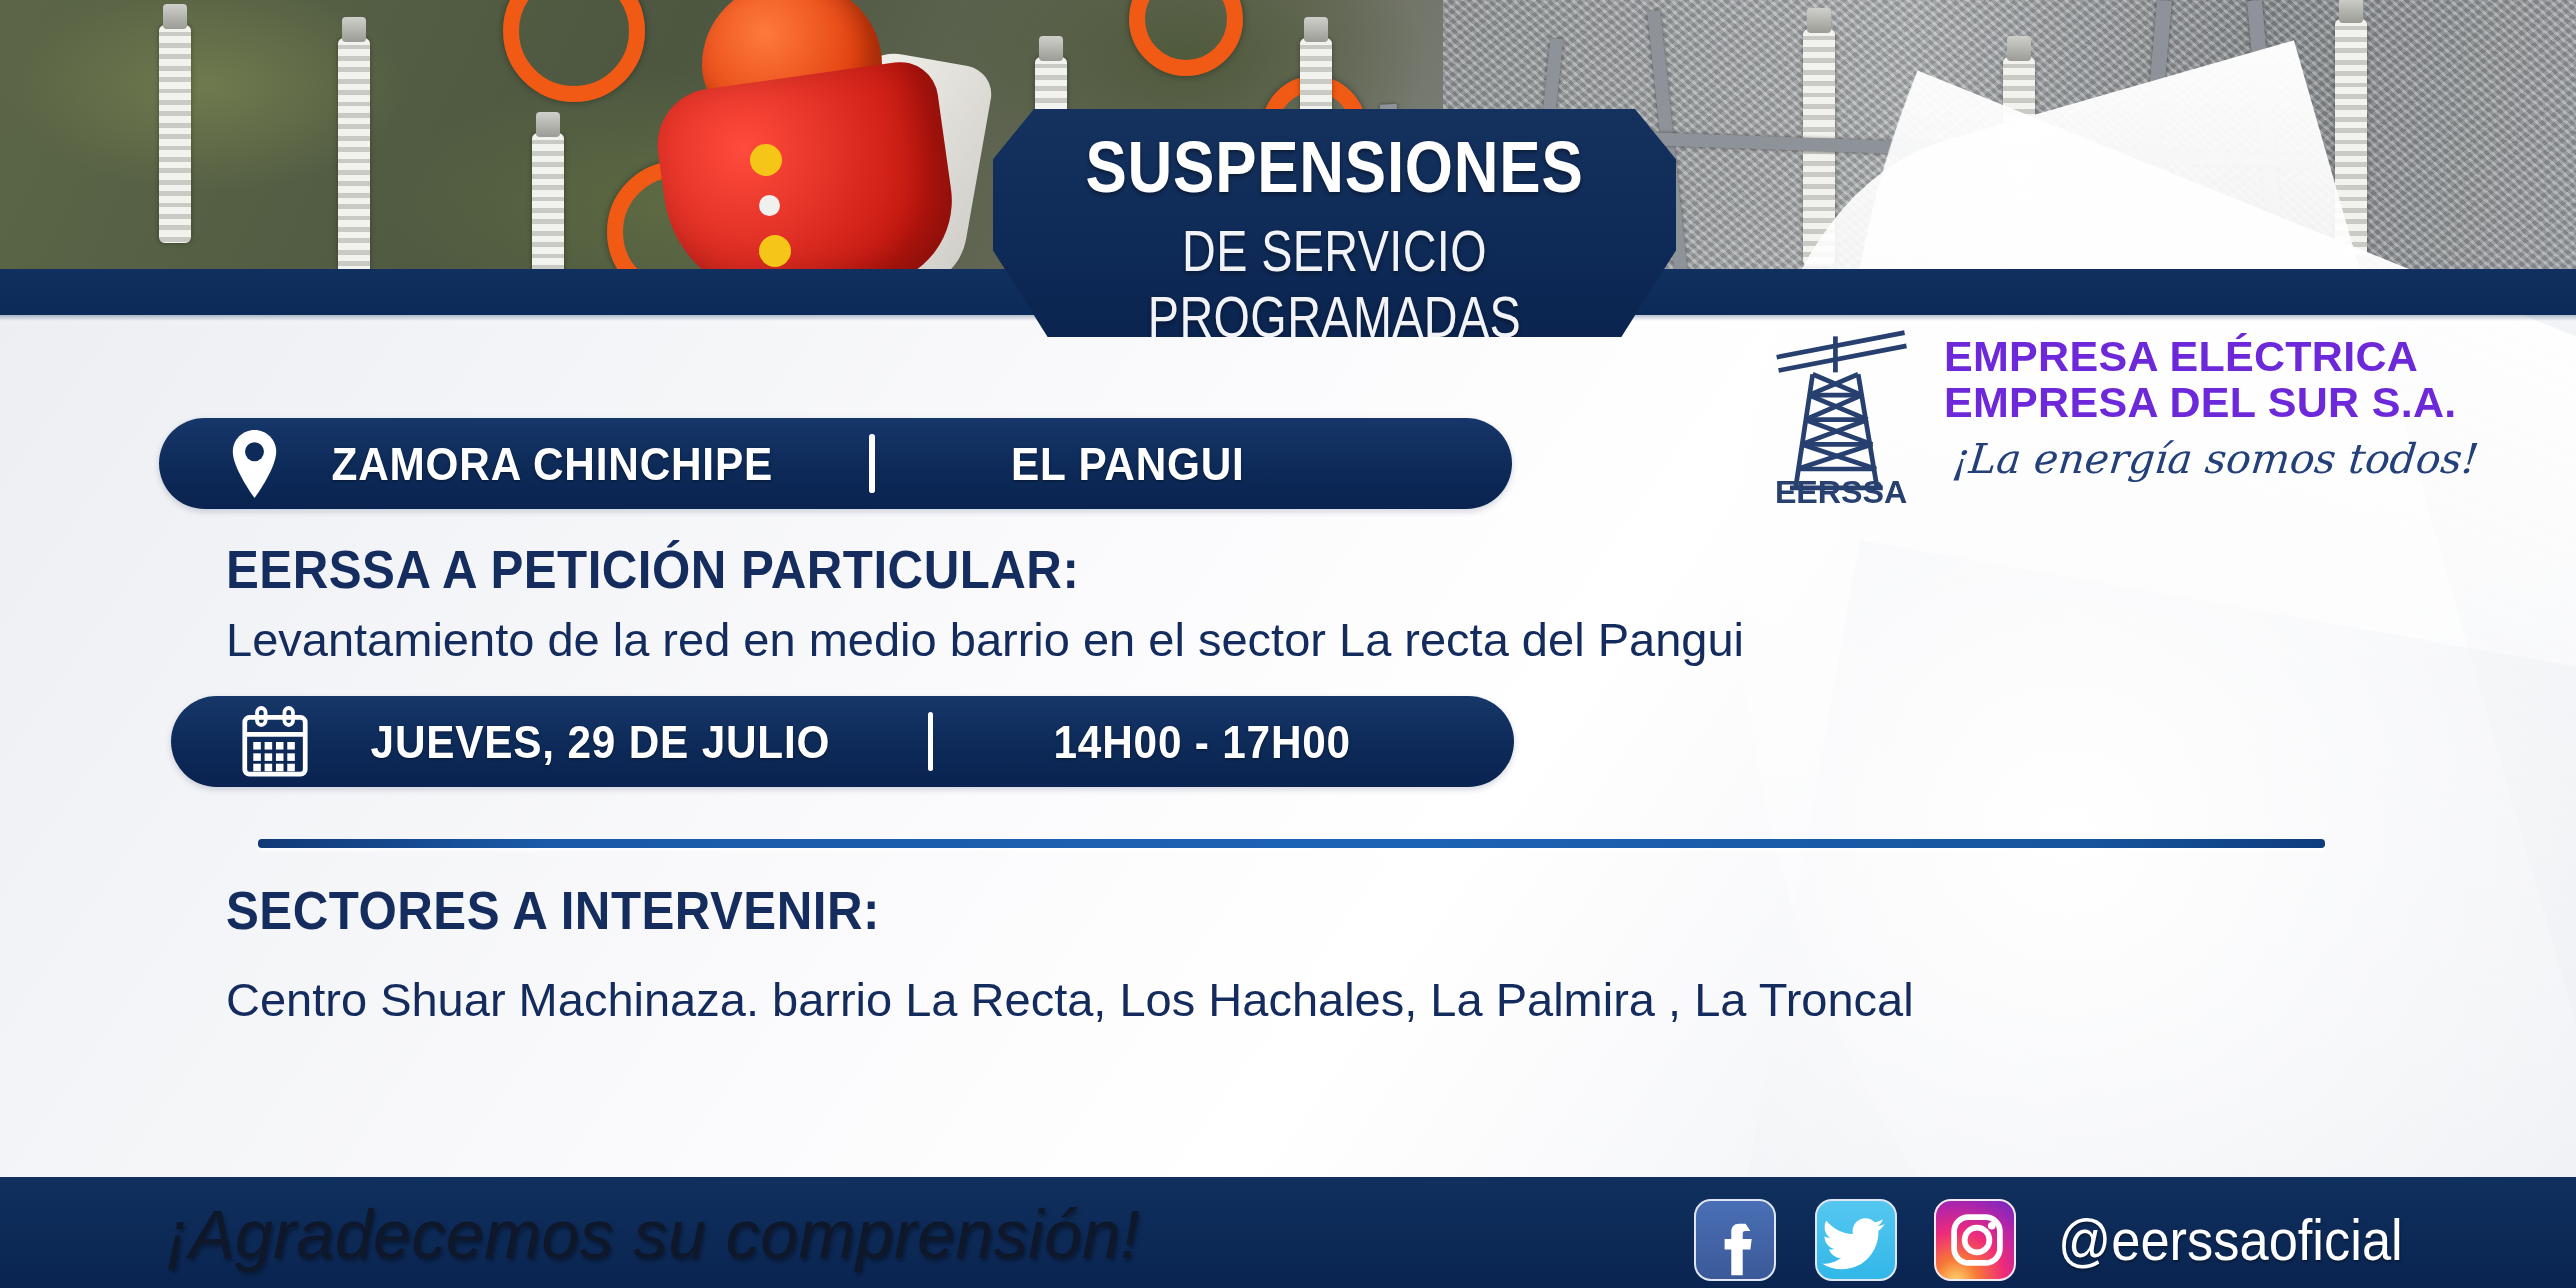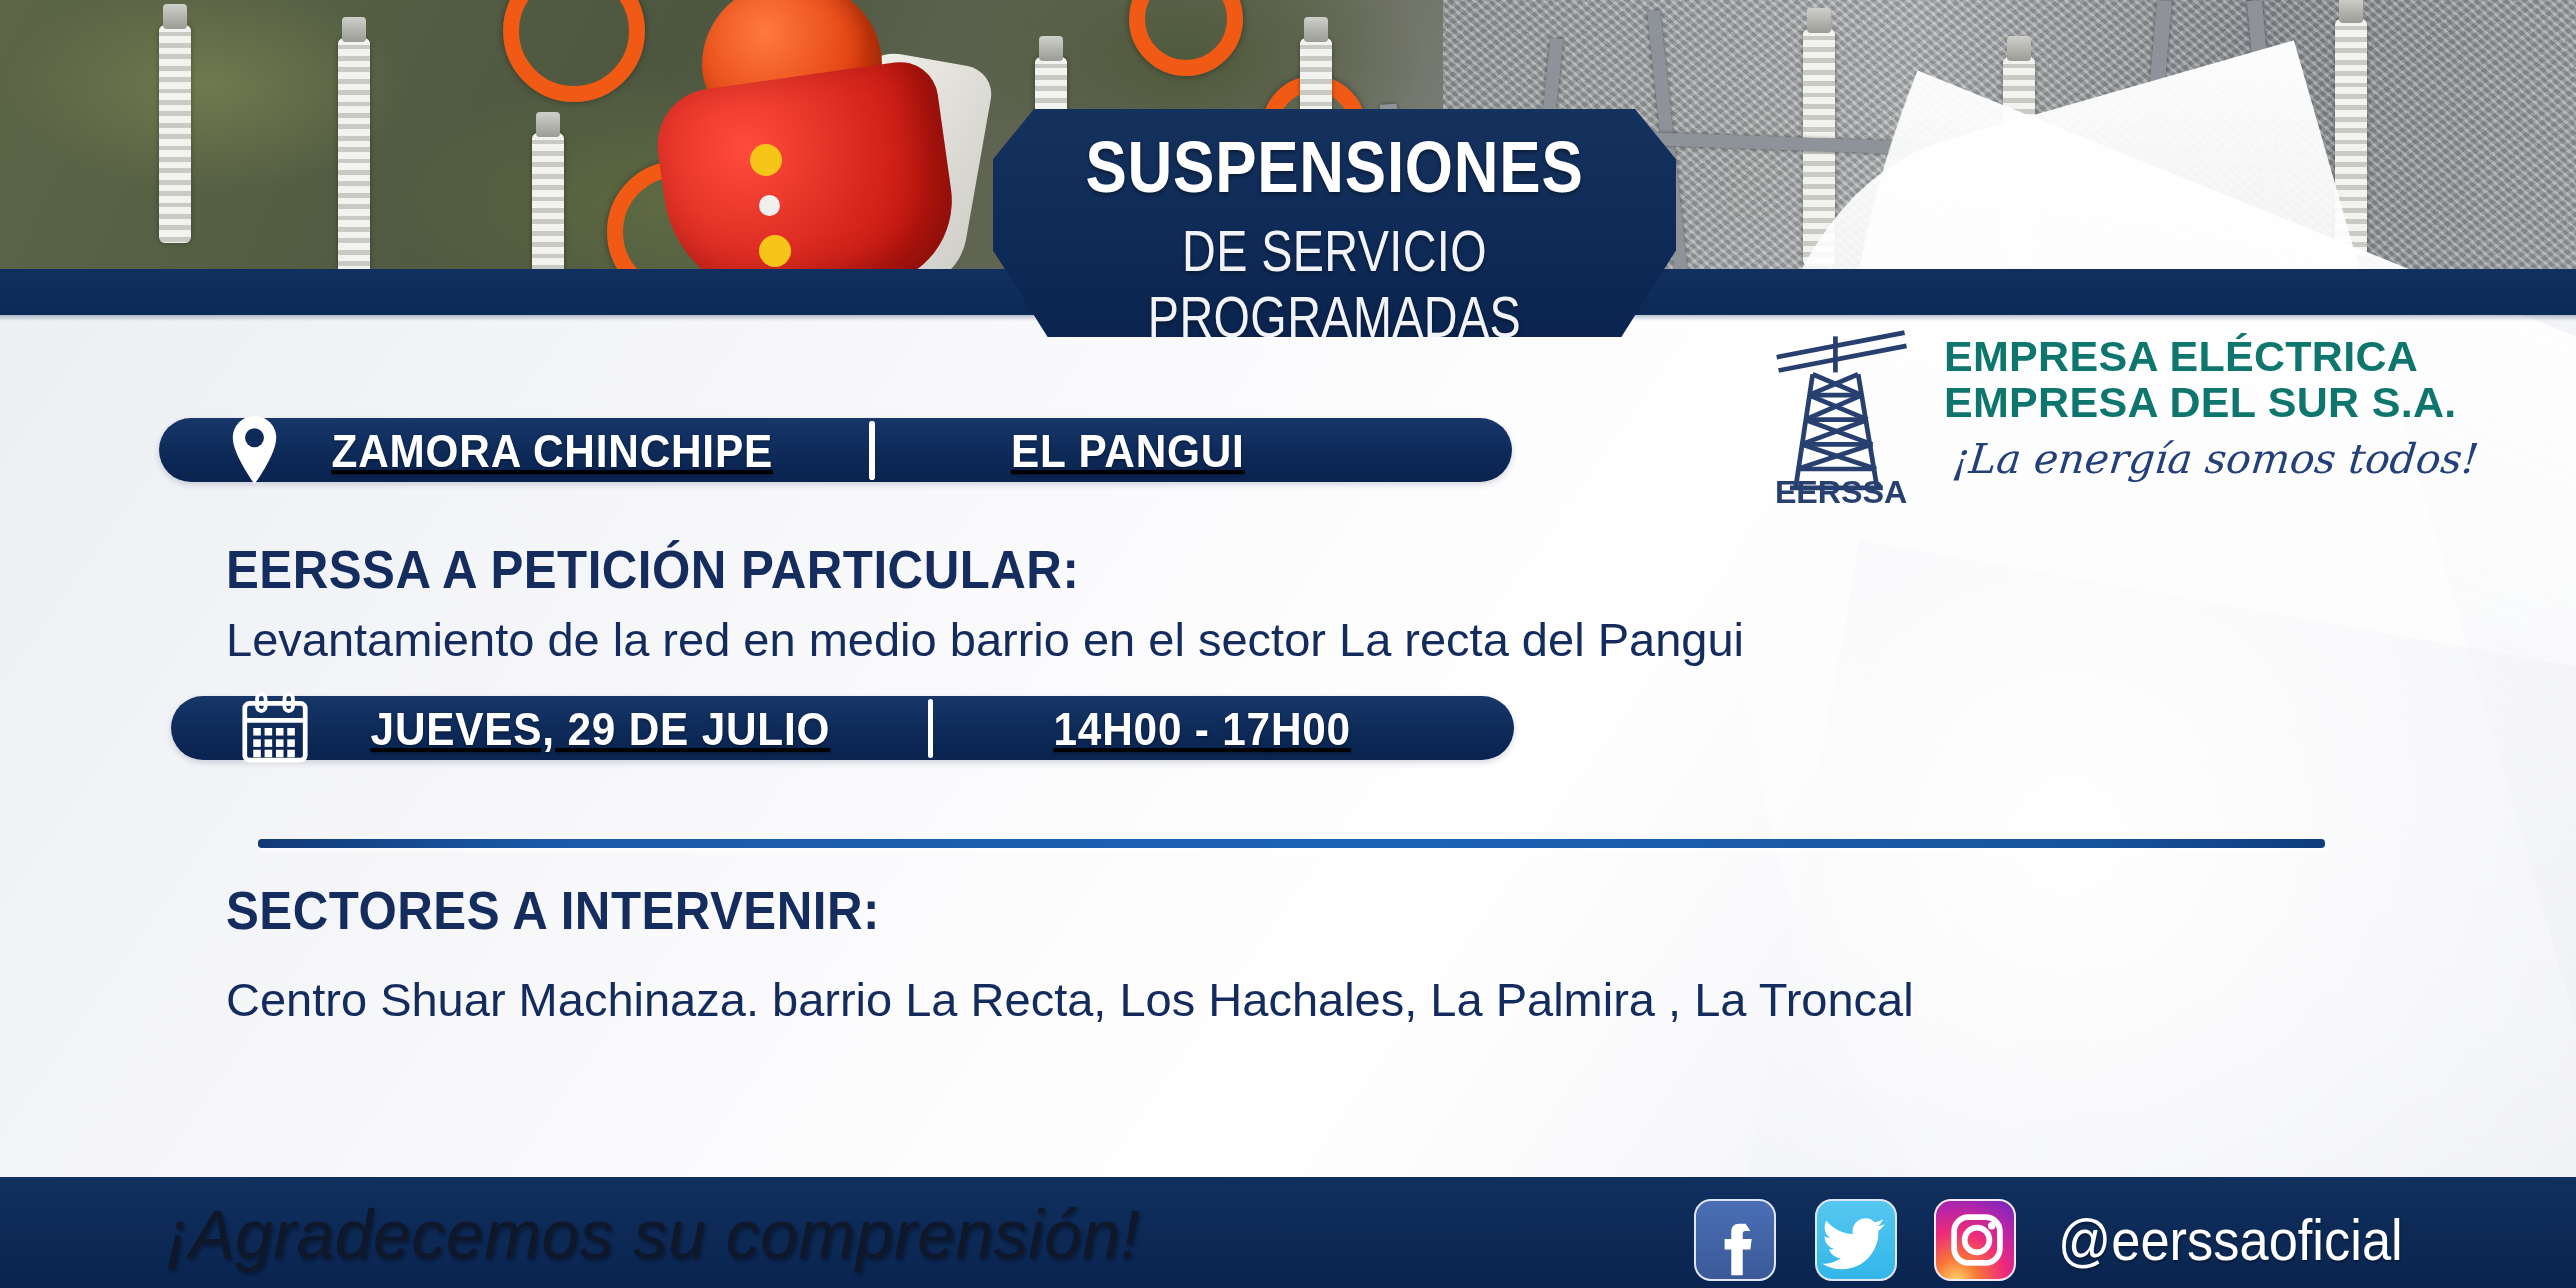--- a/index.html
+++ b/index.html
@@ -133,38 +133,37 @@
     transform: scaleX(.82); text-shadow: 0 1.9px 4.7px rgba(0,0,0,.4);
   }
 
   
   .logo {
     position:absolute; left:1767px; top:321px; width:607px; height:190px; z-index:6;
   }
   .logo .tower { position:absolute; left:0; top:3.8px; width:152px; height:180px; }
   .logo .brand {
     position:absolute; left:177px; top:13.3px;
-    color:#0f766e; font-weight:700; font-size:43px; line-height:1.06;
+    color:#6d28d9; font-weight:700; font-size:43px; line-height:1.06;
     font-family:"Liberation Sans Narrow","Liberation Sans",sans-serif;
     letter-spacing:0.3px; white-space:nowrap;
   }
   .logo .slogan {
     position:absolute; left:186px; top:114px;
     color:#23407a; font-size:41px; font-style:italic;
     font-family:"DejaVu Serif", serif; white-space:nowrap;
     transform: skewX(-6deg);
   }
 
   
   .pill {
-    position:absolute; height:64px; border-radius:46px;
+    position:absolute; height:91px; border-radius:46px;
     background: linear-gradient(180deg,#17376a 0%, #0d2a58 55%, #0a2350 100%);
     display:flex; align-items:center; z-index:5;
     box-shadow: 0 2.8px 6.6px rgba(20,40,80,.18);
-    text-decoration: underline;
   }
   .pill .label {
     color:#ffffff; font-size:47px; font-weight:700; letter-spacing:0.9px;
     font-family:"Liberation Sans Narrow","Liberation Sans",sans-serif;
     transform: scaleX(.9); white-space:nowrap;
     text-shadow: 0 0.9px 2.8px rgba(0,0,0,.45);
   }
   .pill .sep {
     width:5.7px; height:59px; background:#ffffff; border-radius:2.8px;
   }

